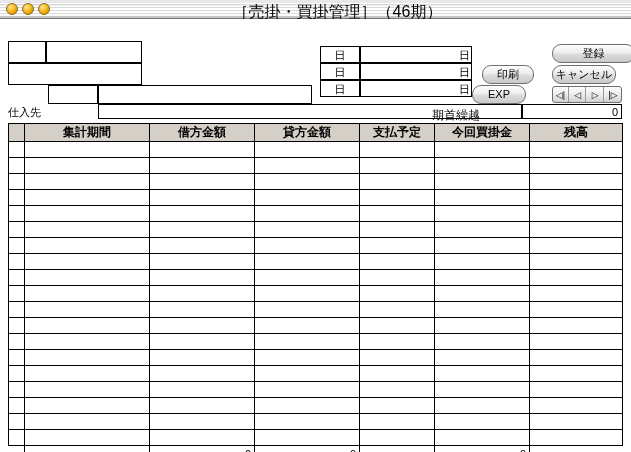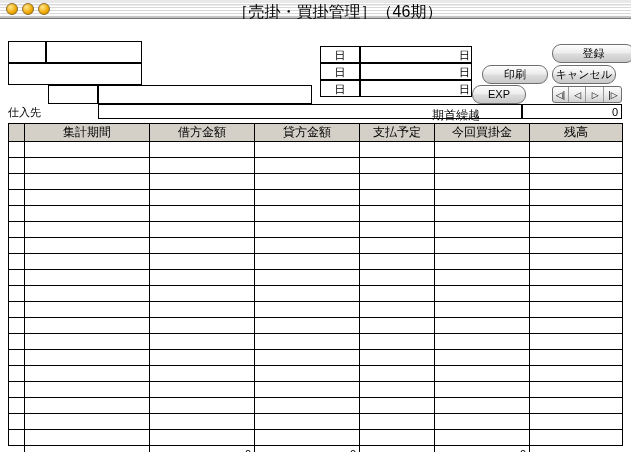--- a/index.html
+++ b/index.html
@@ -159,21 +159,21 @@
     font-size: 11px;
   }
   .table th, .table td {
     border: 1px solid #000;
     padding: 0;
     height: 16px;
     box-sizing: border-box;
   }
   .table th {
     background: #d4d0c8;
-    font-weight: normal;
+    font-weight: bold;
     font-size: 12px;
     text-align: center;
     height: 17px;
   }
   .table td { background: #fff; }
   .table td.num { text-align: right; padding-right: 3px; }
   .rownum { width: 16px; background: #fff; }
   .total-row td { height: 16px; }
   .gap-cell { border: none !important; background: transparent !important; }
 </style>
@@ -215,21 +215,21 @@
 
     <div class="label" style="left:8px; top:86px;">仕入先</div>
     <div class="fld" style="left:48px; top:66px; width:50px; height:19px;"></div>
     <div class="fld" style="left:98px; top:66px; width:214px; height:19px;"></div>
     <div class="fld" style="left:98px; top:85px; width:424px; height:15px;"></div>
 
     <div class="label" style="left:432px; top:88px; font-size:12px;">期首繰越</div>
     <div class="fld num" style="left:522px; top:85px; width:100px; height:15px; line-height:14px;">0</div>
 
     <div class="btn" style="left:552px; top:25px; width:83px;">登録</div>
-    <div class="btn" style="left:482px; top:46px; width:66px;">印刷</div>
+    <div class="btn" style="left:482px; top:46px; width:52px;">印刷</div>
     <div class="btn" style="left:552px; top:46px; width:64px;">キャンセル</div>
     <div class="btn" style="left:472px; top:66px; width:54px;">EXP</div>
 
     <div class="navbox" style="left:552px; top:67px; width:70px;">
       <div class="navbtn">◁|</div>
       <div class="navbtn">◁</div>
       <div class="navbtn">▷</div>
       <div class="navbtn">|▷</div>
     </div>
 

